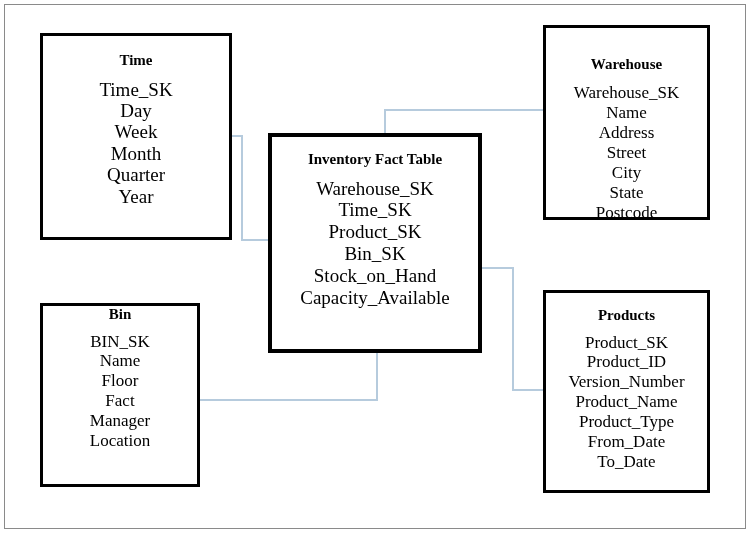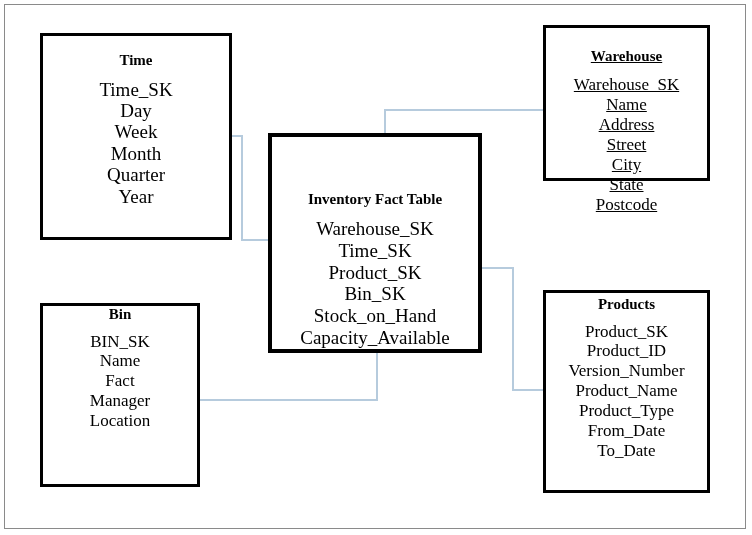--- a/index.html
+++ b/index.html
@@ -42,21 +42,20 @@
     border: 3px solid #000000;
     box-sizing: border-box;
     text-align: center;
     z-index: 3;
     display: flex;
     flex-direction: column;
     align-items: center;
   }
   .entity.fact {
     border-width: 4px;
-    justify-content: flex-end;
   }
   .entity-title {
     font-weight: bold;
     font-size: 15px;
     line-height: 1.1;
     color: #000000;
     width: 100%;
   }
   .entity-fields {
     width: 100%;
@@ -65,29 +64,29 @@
   .field {
     font-size: 19px;
     line-height: 1.13;
     white-space: nowrap;
     color: #000000;
   }
   
   #entity-time        { left: 40px;  top: 33px;  width: 192px; height: 207px; padding-top: 16px; }
   #entity-time .entity-fields { margin-top: 10px; }
 
-  #entity-warehouse   { left: 543px; top: 25px;  width: 167px; height: 156px; padding-top: 20px; text-decoration: underline; }
+  #entity-warehouse   { left: 543px; top: 25px;  width: 167px; height: 195px; padding-top: 28px; }
   #entity-warehouse .entity-fields { margin-top: 10px; }
   #entity-warehouse .field { font-size: 17px; line-height: 1.18; }
 
   #entity-bin         { left: 40px;  top: 303px; width: 160px; height: 184px; }
   #entity-bin .entity-fields { margin-top: 9px; }
   #entity-bin .field  { font-size: 17px; line-height: 1.17; }
 
-  #entity-products    { left: 543px; top: 290px; width: 167px; height: 203px; padding-top: 3px; }
+  #entity-products    { left: 543px; top: 290px; width: 167px; height: 203px; padding-top: 14px; }
   #entity-products .entity-fields { margin-top: 9px; }
   #entity-products .field { font-size: 17px; line-height: 1.17; }
 
   #entity-fact        { left: 268px; top: 133px; width: 214px; height: 220px; padding-top: 14px; }
   #entity-fact .entity-title { font-size: 15px; }
   #entity-fact .entity-fields { margin-top: 10px; }
   #entity-fact .field { font-size: 19px; line-height: 1.15; }
 </style>
 </head>
 <body>
@@ -132,20 +131,21 @@
       <div class="field">State</div>
       <div class="field">Postcode</div>
     </div>
   </div>
 
   <div class="entity dim" id="entity-bin">
     <div class="entity-title">Bin</div>
     <div class="entity-fields">
       <div class="field">BIN_SK</div>
       <div class="field">Name</div>
+      <div class="field">Floor</div>
       <div class="field">Fact</div>
       <div class="field">Manager</div>
       <div class="field">Location</div>
     </div>
   </div>
 
   <div class="entity dim" id="entity-products">
     <div class="entity-title">Products</div>
     <div class="entity-fields">
       <div class="field">Product_SK</div>

